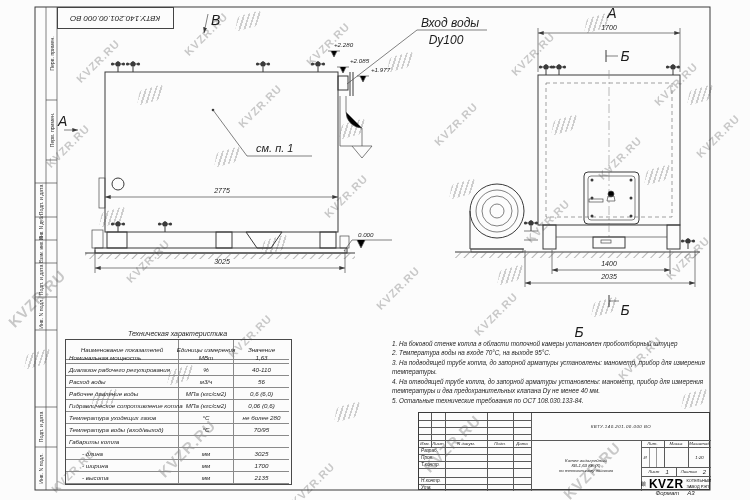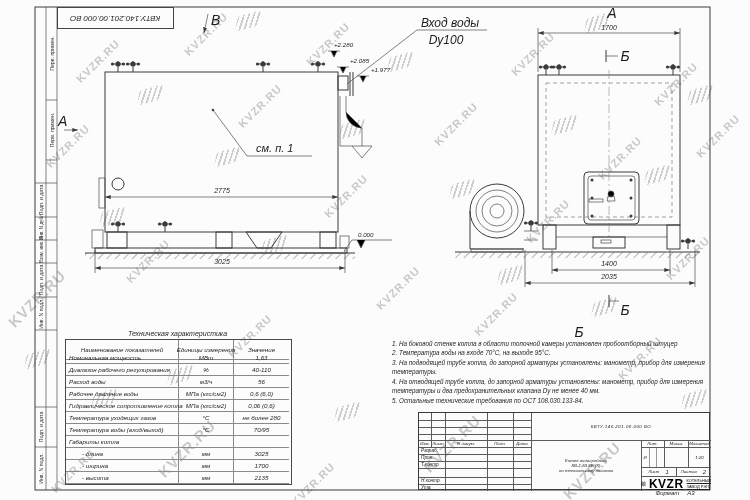--- a/index.html
+++ b/index.html
@@ -53,21 +53,21 @@
   .tblock .vl,.tblock .hl{position:absolute;background:#5a5a5a;}
   .tblock .vl{width:1px;}
   .tblock .hl{height:1px;}
   .tblock .cell{position:absolute;display:flex;align-items:center;justify-content:center;
       font:italic 4.4px "Liberation Sans",sans-serif;white-space:nowrap;overflow:visible;}
   .tblock .lbl{justify-content:flex-start;padding-left:2px;font-size:4.7px;}
   .tb-num{font:italic 13px "Liberation Sans",sans-serif;letter-spacing:.5px;}
   .tb-name{flex-direction:column;font:italic 8px "Liberation Sans",sans-serif;line-height:1.55;}
   .tb-val{font:italic 8px "Liberation Sans",sans-serif;}
   .tb-sheetrow{font:italic 5px "Liberation Sans",sans-serif;gap:6px;}
-  .tb-logo{gap:3px;text-decoration:underline;}
+  .tb-logo{gap:3px;}
   .kvzr-name{font:bold 12px "Liberation Sans",sans-serif;font-style:normal;letter-spacing:.5px;color:#000;}
   .kvzr-sub{font:3.9px "Liberation Sans",sans-serif;font-style:normal;line-height:1.3;color:#000;text-align:left;}
   .fmt{left:640px;top:490px;width:70px;display:flex;justify-content:center;gap:8px;
       font:italic 6px "Liberation Sans",sans-serif;}
 </style>
 </head>
 <body>
 
 <div class="sheet">
 

